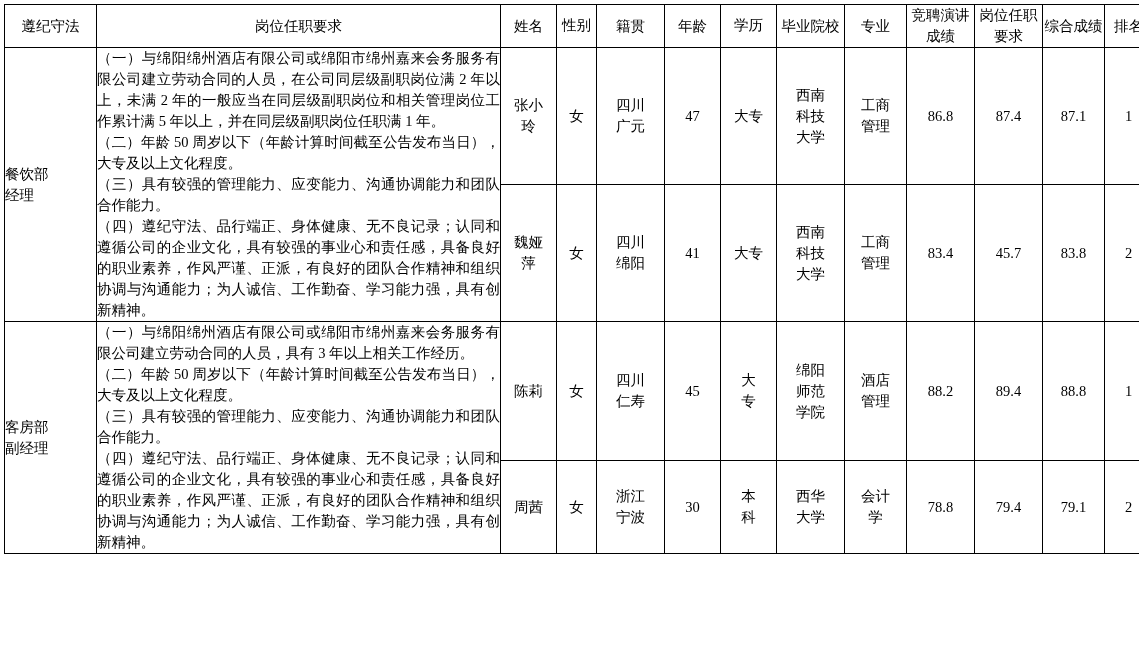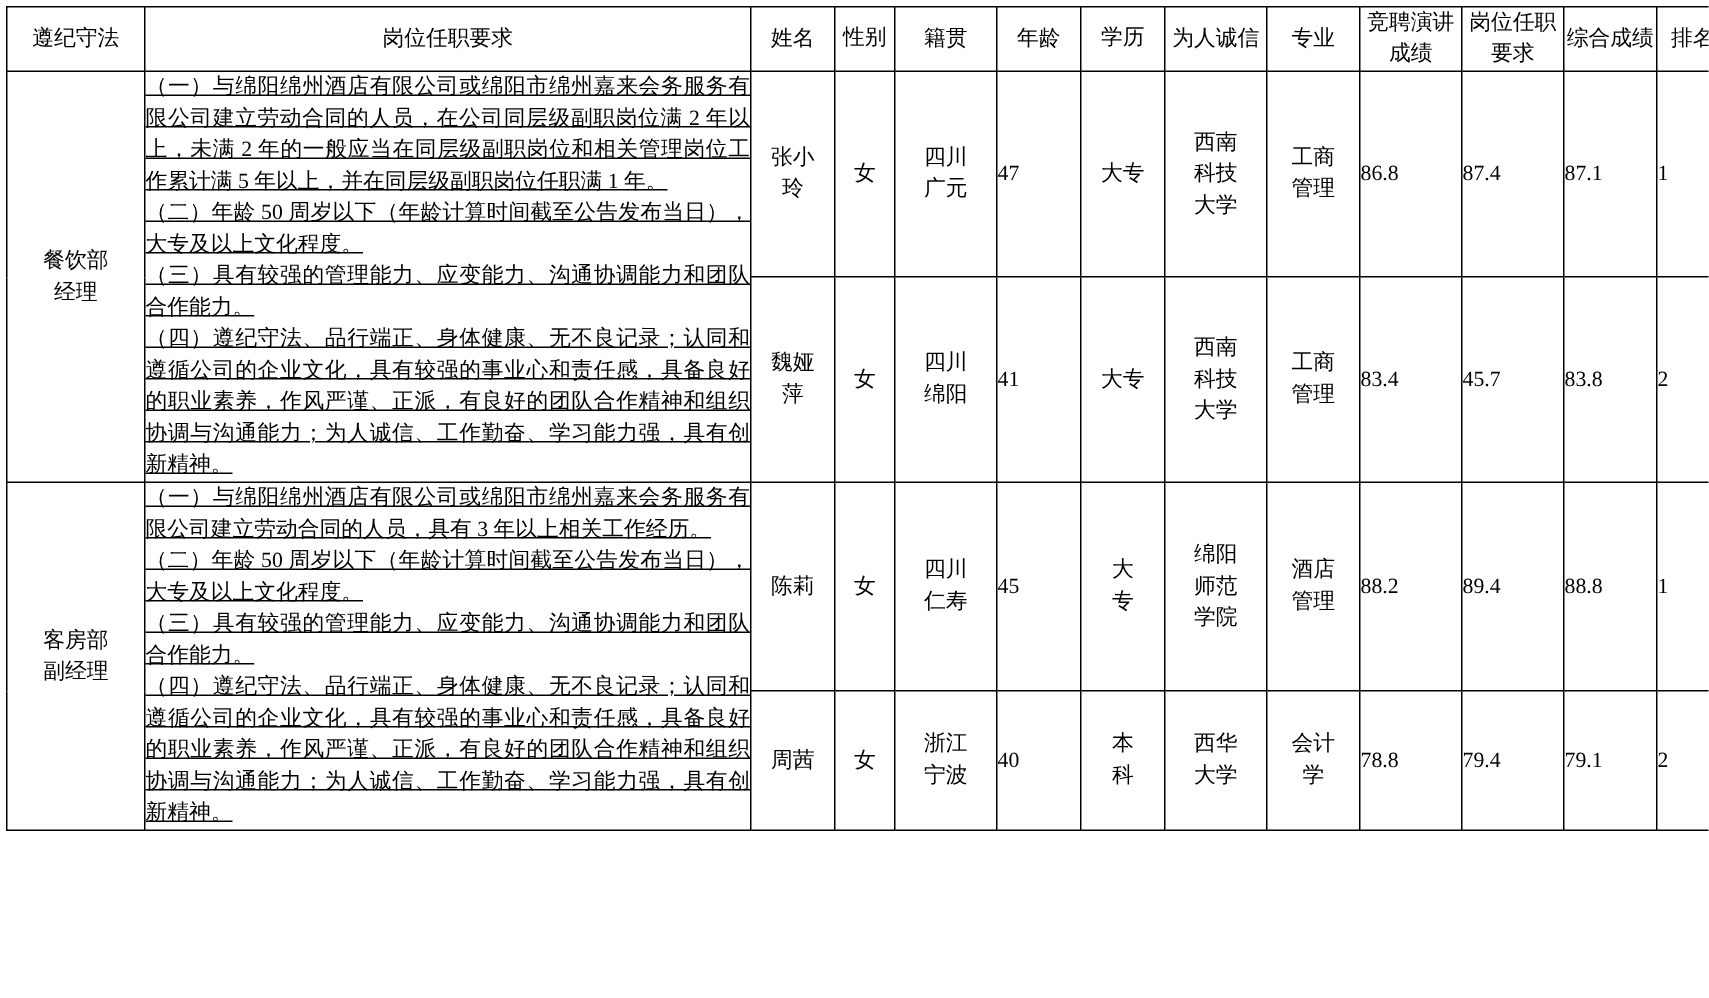--- a/index.html
+++ b/index.html
@@ -54,42 +54,41 @@
   col.c-age     { width: 56px; }
   col.c-edu     { width: 56px; }
   col.c-school  { width: 68px; }
   col.c-major   { width: 62px; }
   col.c-speech  { width: 68px; }
   col.c-defense { width: 68px; }
   col.c-total   { width: 62px; }
   col.c-rank    { width: 48px; }
 
   .post-cell {
-    text-align: center;
     padding: 4px 3px;
     line-height: 1.6;
   }
   .req-cell {
     text-align: justify;
     text-justify: inter-ideograph;
     padding: 6px 7px 7px 7px;
     line-height: 1.62;
     font-size: 14.5px;
-    text-decoration: underline;
   }
   .req-cell p {
     margin: 0;
     text-indent: 0;
   }
   .centered {
     text-align: center;
     padding: 4px 2px;
     line-height: 1.5;
   }
   .num {
+    text-align: center;
     padding: 4px 2px;
     font-family: "Liberation Serif", "DejaVu Serif", serif;
   }
   .vchar {
     display: block;
   }
 </style>
 </head>
 <body>
 
@@ -112,21 +111,21 @@
     </colgroup>
     <thead>
       <tr>
         <th class="hd">遵纪守法</th>
         <th class="hd">岗位任职要求</th>
         <th class="hd">姓名</th>
         <th class="hd hd-narrow">性别</th>
         <th class="hd">籍贯</th>
         <th class="hd">年龄</th>
         <th class="hd hd-narrow">学历</th>
-        <th class="hd">为人诚信</th>
+        <th class="hd">毕业院校</th>
         <th class="hd">专业</th>
         <th class="hd">竞聘演讲成绩</th>
         <th class="hd">岗位任职要求</th>
         <th class="hd">综合成绩</th>
         <th class="hd">排名</th>
       </tr>
     </thead>
     <tbody>
 
       <tr>
@@ -228,21 +227,21 @@
         <td class="num">88.8</td>
         <td class="num">1</td>
       </tr>
       <tr>
         <td class="centered">周茜</td>
         <td class="centered">女</td>
         <td class="centered">
           <span class="vchar">浙江</span>
           <span class="vchar">宁波</span>
         </td>
-        <td class="num">40</td>
+        <td class="num">30</td>
         <td class="centered">
           <span class="vchar">本</span>
           <span class="vchar">科</span>
         </td>
         <td class="centered">
           <span class="vchar">西华</span>
           <span class="vchar">大学</span>
         </td>
         <td class="centered">
           <span class="vchar">会计</span>

